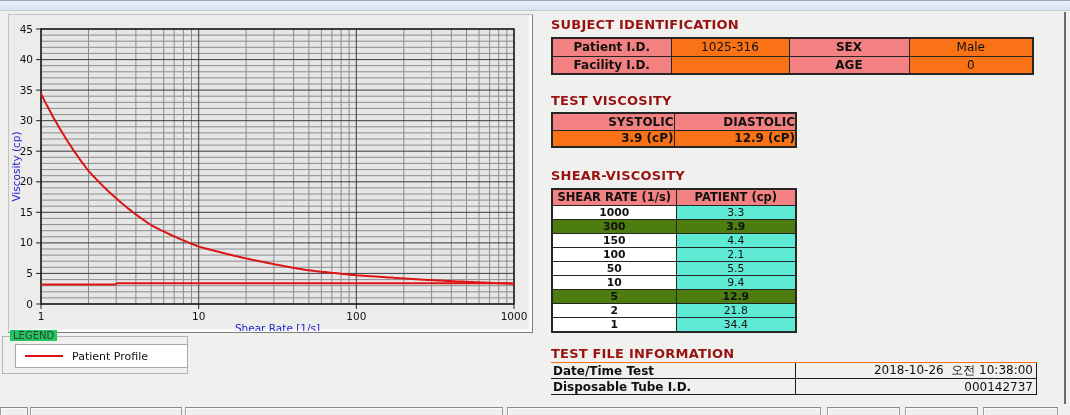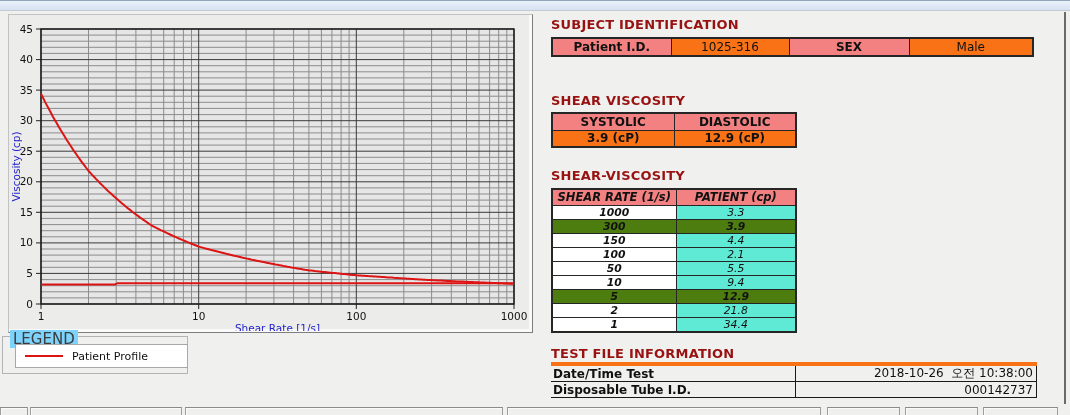--- a/index.html
+++ b/index.html
@@ -20,54 +20,54 @@
 
   
   .chart-panel{left:8px;top:14px;width:525px;height:319px;background:#ececea;
     border:1px solid #c2c2c2;border-right-color:#7e7e7e;border-bottom-color:#7e7e7e;
     box-shadow:inset -3px -3px 0 #fafafa;}
   .chart-panel svg{position:absolute;left:0;top:0}
 
   
   .legend-box{left:2px;top:336px;width:186px;height:38px;
     border:1px solid #b4b4b4;background:transparent;}
-  .legend-caption{position:absolute;left:7px;top:-7px;background:#7dd3fc;
-    padding:0 3px;font-size:15px;color:#3c3c3c;}
+  .legend-caption{position:absolute;left:7px;top:-7px;background:#22c55e;
+    padding:0 3px;font-size:10px;color:#3c3c3c;}
   .legend-inner{position:absolute;left:12px;top:7px;width:173px;height:24px;
     background:#fff;border:1px solid #a8a8a8;display:flex;align-items:center;}
   .legend-swatch{width:38px;height:2px;background:#dd1414;margin-left:9px;flex:none;}
   .legend-label{font-size:11px;margin-left:9px;color:#111;}
 
   
   .sec-title{font-size:13px;font-weight:bold;color:#981212;letter-spacing:.2px;}
 
   
   table{border-collapse:collapse;table-layout:fixed}
   .rpt{border:2px solid #262626;}
   .rpt td{border:1px solid #262626;overflow:hidden;white-space:nowrap;}
   td.hdr{background:#f38181;font-weight:bold;text-align:center;}
   td.val{background:#f97316;text-align:center;}
 
   .subject-table{left:551px;top:37px;width:481px;}
   .subject-table td{height:18px;font-size:12px;}
 
   .blood-table{left:551px;top:112px;width:246px;}
-  .blood-table td{height:17px;font-size:12px;}
+  .blood-table td{height:17px;font-size:12px;text-align:right;}
   .blood-table td.val{font-weight:bold;}
 
-  .shear-table{left:551px;top:188px;width:246px;font-style:italic;}
+  .shear-table{left:551px;top:188px;width:246px;}
   .shear-table td{height:11px;font-size:10.8px;line-height:11px;padding:1px 2px;}
   .shear-table td.hdr{height:16px;font-size:11.5px;}
   .shear-table td.rate{font-weight:bold;text-align:center;background:#fff;}
   .shear-table td.visc{text-align:center;background:#5eead4;}
   .shear-table tr.hl td{background:#4d7c0f;font-weight:bold;}
 
   
   .test-title{left:551px;top:346px;}
-  .test-rows{left:551px;top:362px;width:486px;border-top:4px solid #f97316;}
+  .test-rows{left:551px;top:362px;width:486px;border-top:1px solid #f97316;}
   .test-row{display:flex;border-bottom:1.5px solid #1a1a1a;height:16px;align-items:center;}
   .test-label{width:244px;font-size:12px;font-weight:bold;padding-left:2px;white-space:pre;}
   .test-value{width:242px;font-size:12px;text-align:center;padding-right:3px;
     border-left:1px solid #1a1a1a;border-right:1px solid #1a1a1a;height:100%;
     display:flex;align-items:center;justify-content:flex-end;white-space:pre;}
 
   
   .statusbar{left:0;top:407px;width:1070px;height:9px;}
   .statusseg{position:absolute;top:0;height:12px;background:#efefed;
     border:1px solid #9d9d9d;border-top-color:#8b8b8b;box-shadow:inset 1px 1px 0 #fbfbfb;}
@@ -207,24 +207,30 @@
       <col style="width:120px">
       <col style="width:124px">
     </colgroup>
   <tbody>
       <tr>
     <td class="hdr">Patient I.D.</td>
     <td class="val">1025-316</td>
     <td class="hdr">SEX</td>
     <td class="val">Male</td>
   </tr>
+  <tr>
+    <td class="hdr">Facility I.D.</td>
+    <td class="val"></td>
+    <td class="hdr">AGE</td>
+    <td class="val">0</td>
+  </tr>
 </tbody>
   </table>
 
-<div class="abs sec-title" style="left:551px;top:93px">SHEAR VISCOSITY</div>
+<div class="abs sec-title" style="left:551px;top:93px">TEST VISCOSITY</div>
 <table class="abs rpt blood-table">
   <colgroup>
       <col style="width:122px">
       <col style="width:122px">
     </colgroup>
   <tbody>
       <tr>
     <td class="hdr">SYSTOLIC</td>
     <td class="hdr">DIASTOLIC</td>
   </tr>

